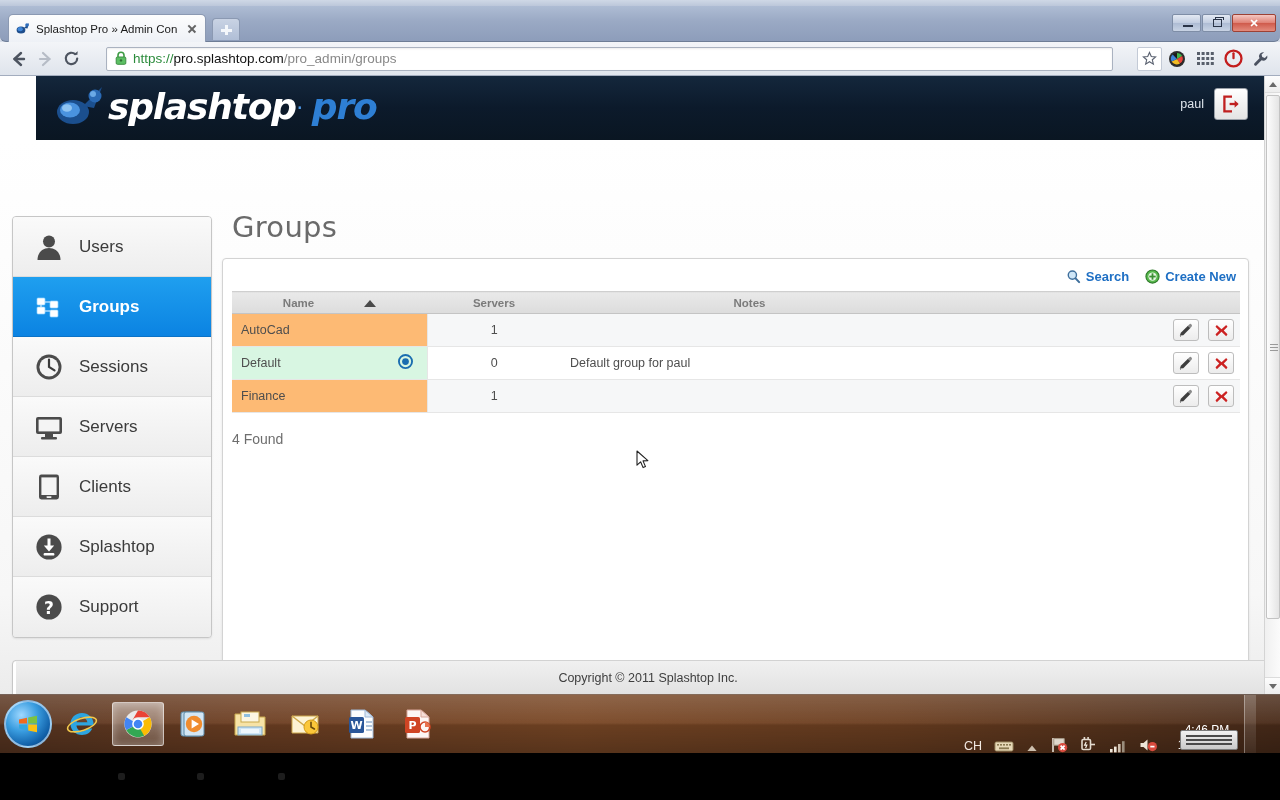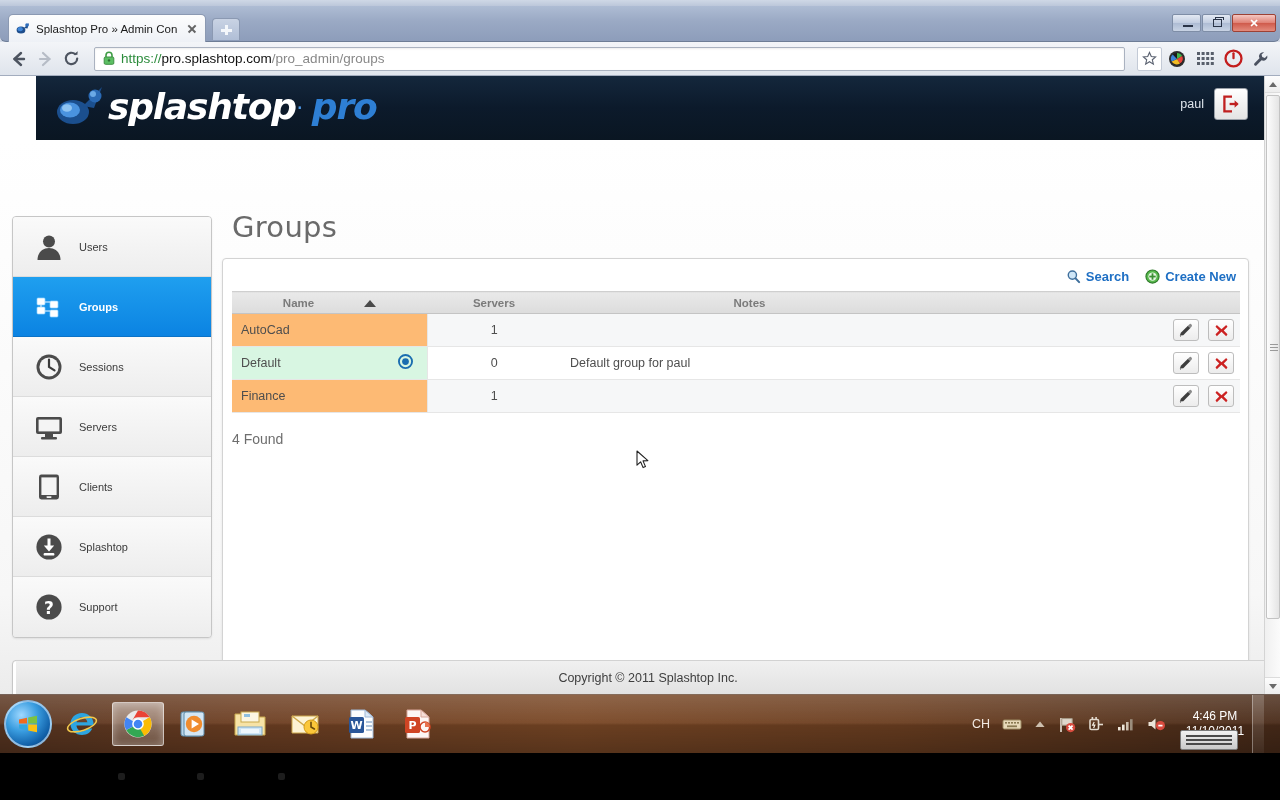--- a/index.html
+++ b/index.html
@@ -115,21 +115,21 @@
     display: flex; align-items: center;
     padding: 0 6px;
   }
   .navbtn {
     width: 26px; height: 26px; position: relative;
     display: flex; align-items: center; justify-content: center;
     color: #5d6573; font-size: 17px;
   }
   .navbtn.disabled { color: #b4bac4; }
   #omnibox {
-    flex: 1; height: 24px; margin: 0 10px;
+    flex: 1; height: 24px; margin: 0 22px;
     background: #fff;
     border: 1px solid #aab2c0;
     border-radius: 2px;
     display: flex; align-items: center;
     padding: 0 4px;
     box-shadow: inset 0 1px 2px rgba(0,0,0,.08);
   }
   .lock-icon { width: 14px; height: 15px; flex: 0 0 14px; margin: 0 5px 0 3px; }
   #url-text {
     font-size: 13.5px; color: #888; white-space: nowrap; overflow: hidden;
@@ -218,21 +218,21 @@
   .nav-item:last-child { border-bottom: none; }
   .nav-item.active {
     background: linear-gradient(to bottom, #1f9fef 0%, #0b83e2 100%);
     border-bottom-color: #0b72c6;
   }
   .nav-icon {
     width: 36px; flex: 0 0 36px; height: 36px;
     display: flex; align-items: center; justify-content: center;
     margin-right: 12px;
   }
-  .nav-label { font-size: 11px; color: #3b3b3b; }
+  .nav-label { font-size: 17px; color: #3b3b3b; }
   .nav-item.active .nav-label { color: #ffffff; font-weight: bold; }
 
   #count-card {
     margin-top: 22px;
     border: 1px solid #c6c6c6;
     border-radius: 4px;
     background: #fff;
     height: 90px;
     display: flex; align-items: center; justify-content: center;
     box-shadow: 0 1px 2px rgba(0,0,0,.08);
@@ -393,22 +393,22 @@
     display: flex; align-items: center; justify-content: center;
     border-radius: 3px;
     position: relative;
   }
   .tb-app.active {
     background: linear-gradient(to bottom, rgba(255,255,255,.45), rgba(255,255,255,.16));
     border: 1px solid rgba(255,255,255,.62);
     box-shadow: inset 0 0 8px rgba(255,255,255,.35);
   }
   #tray {
-    margin-left: auto; display: flex; align-items: center; height: 100%;
-    padding-right: 16px;
+    margin-left: auto; display: flex; align-items: flex-end; height: 100%;
+    padding-right: 24px;
   }
   .tray-item { margin: 0 6px; display: flex; align-items: center; }
   #lang-ind { color: #f2e9e2; font-size: 12.5px; font-weight: normal; }
   #clock {
     text-align: center; color: #fff; font-size: 12px; line-height: 15px;
     margin-left: 10px; margin-right: 4px; min-width: 66px;
   }
   #show-desktop {
     width: 12px; height: 100%;
     background: linear-gradient(to bottom, rgba(255,255,255,.2), rgba(255,255,255,.05));

